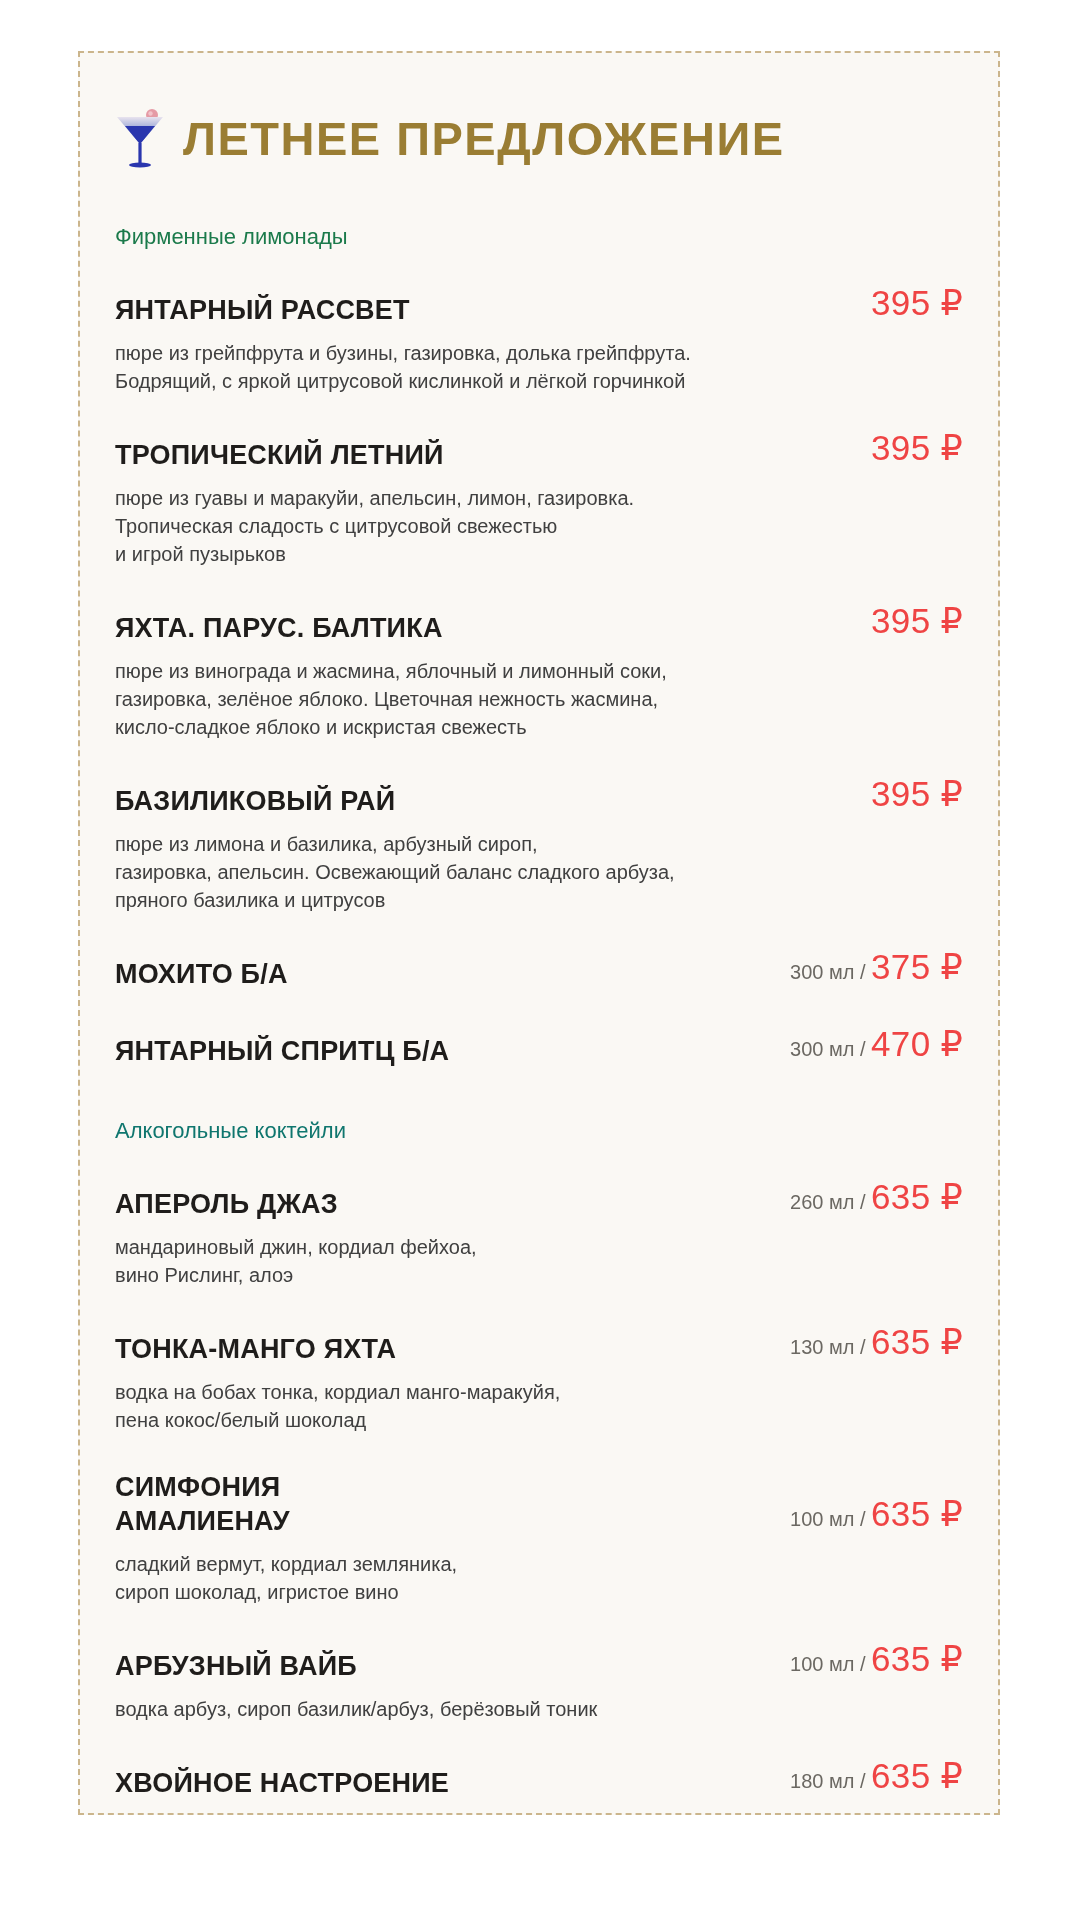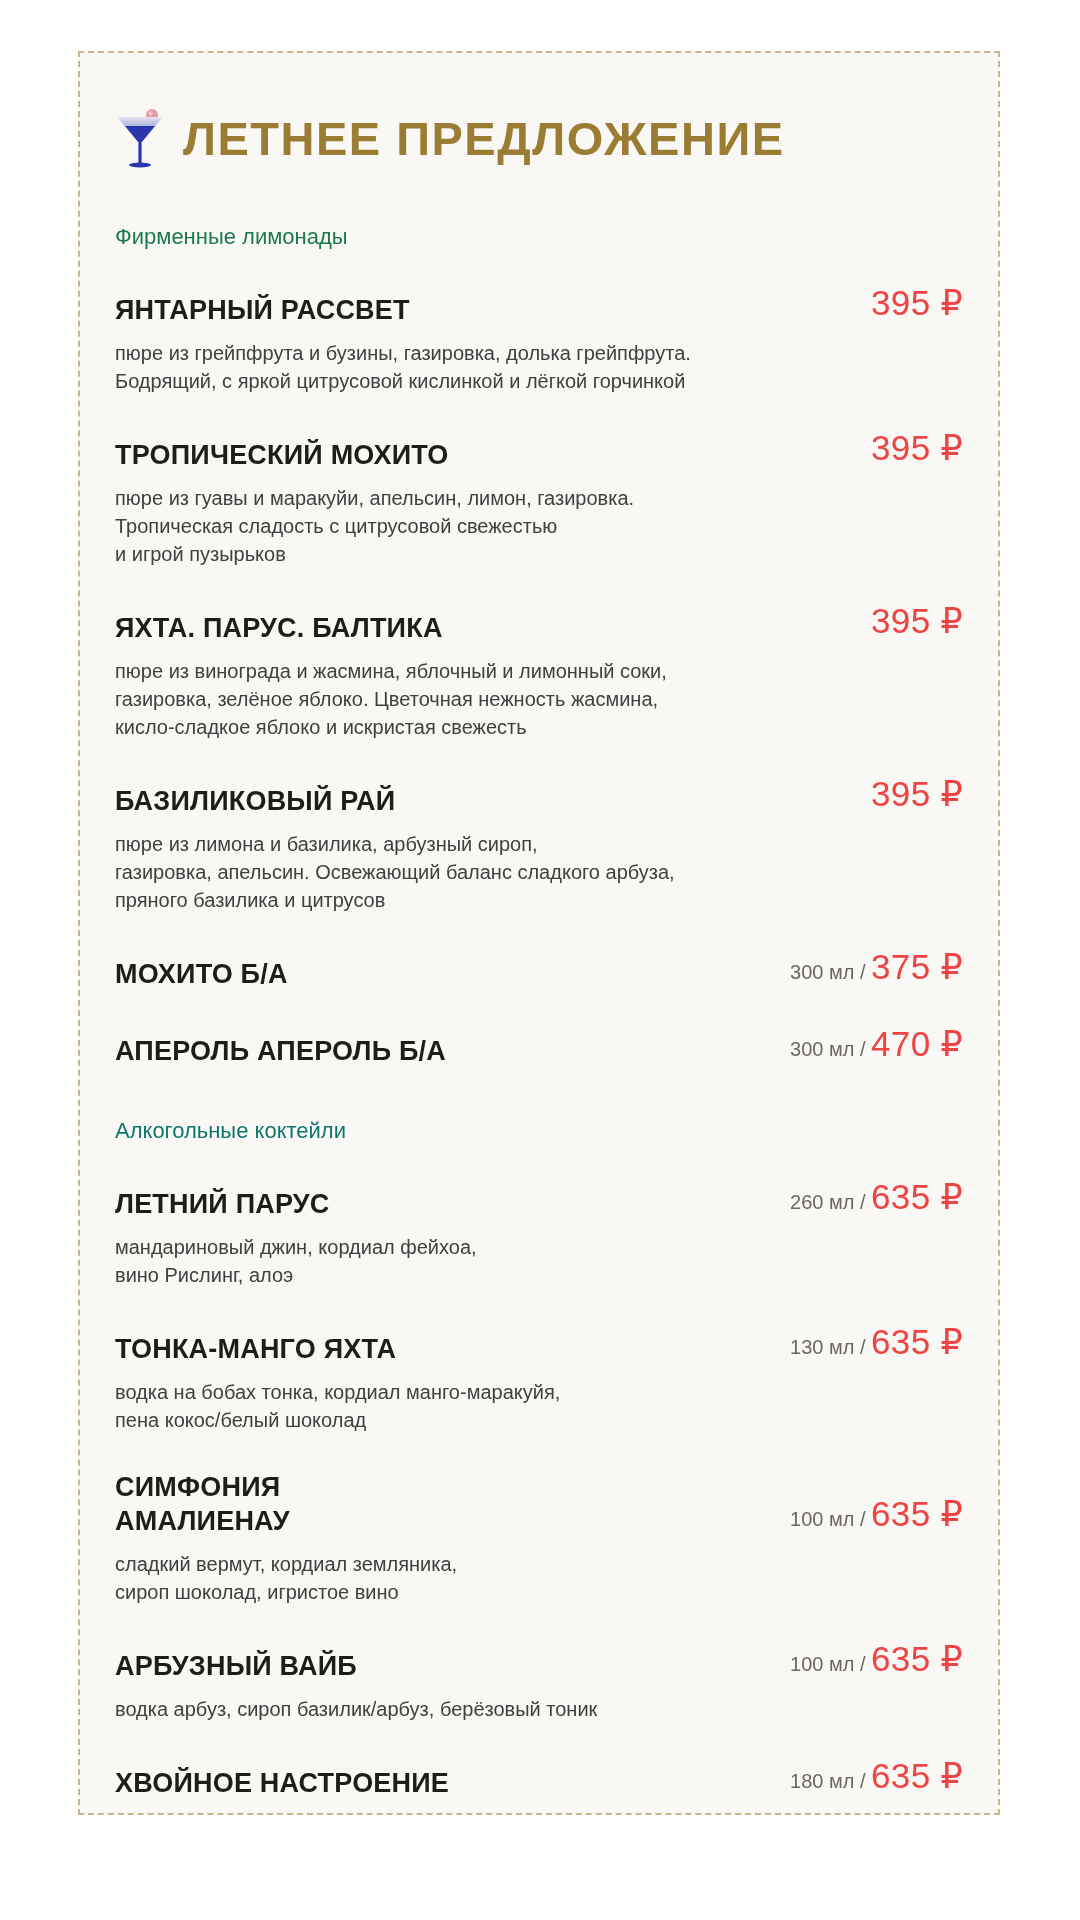--- a/index.html
+++ b/index.html
@@ -69,21 +69,21 @@
       <div class="item-head">
         <div class="item-name">ЯНТАРНЫЙ РАССВЕТ</div>
         <div class="item-price"><span class="item-cost">395 ₽</span></div>
       </div>
       <p class="item-desc">пюре из грейпфрута и бузины, газировка, долька грейпфрута.
 Бодрящий, с яркой цитрусовой кислинкой и лёгкой горчинкой</p>
     </div>
 
     <div class="item">
       <div class="item-head">
-        <div class="item-name">ТРОПИЧЕСКИЙ МОХИТО</div>
+        <div class="item-name">ТРОПИЧЕСКИЙ ЛЕТНИЙ</div>
         <div class="item-price"><span class="item-cost">395 ₽</span></div>
       </div>
       <p class="item-desc">пюре из гуавы и маракуйи, апельсин, лимон, газировка.
 Тропическая сладость с цитрусовой свежестью
 и игрой пузырьков</p>
     </div>
 
     <div class="item">
       <div class="item-head">
         <div class="item-name">ЯХТА. ПАРУС. БАЛТИКА</div>
@@ -107,33 +107,33 @@
     <div class="item">
       <div class="item-head">
         <div class="item-name">МОХИТО Б/А</div>
         <div class="item-price"><span class="item-vol">300 мл / </span><span class="item-cost">375 ₽</span></div>
       </div>
 
     </div>
 
     <div class="item">
       <div class="item-head">
-        <div class="item-name">АПЕРОЛЬ АПЕРОЛЬ Б/А</div>
+        <div class="item-name">ЯНТАРНЫЙ СПРИТЦ Б/А</div>
         <div class="item-price"><span class="item-vol">300 мл / </span><span class="item-cost">470 ₽</span></div>
       </div>
 
     </div>
   </div>
 
   <div class="section">
     <div class="section-label cocktails">Алкогольные коктейли</div>
 
     <div class="item">
       <div class="item-head">
-        <div class="item-name">ЛЕТНИЙ ПАРУС</div>
+        <div class="item-name">АПЕРОЛЬ ДЖАЗ</div>
         <div class="item-price"><span class="item-vol">260 мл / </span><span class="item-cost">635 ₽</span></div>
       </div>
       <p class="item-desc">мандариновый джин, кордиал фейхоа,
 вино Рислинг, алоэ</p>
     </div>
 
     <div class="item">
       <div class="item-head">
         <div class="item-name">ТОНКА-МАНГО ЯХТА</div>
         <div class="item-price"><span class="item-vol">130 мл / </span><span class="item-cost">635 ₽</span></div>

